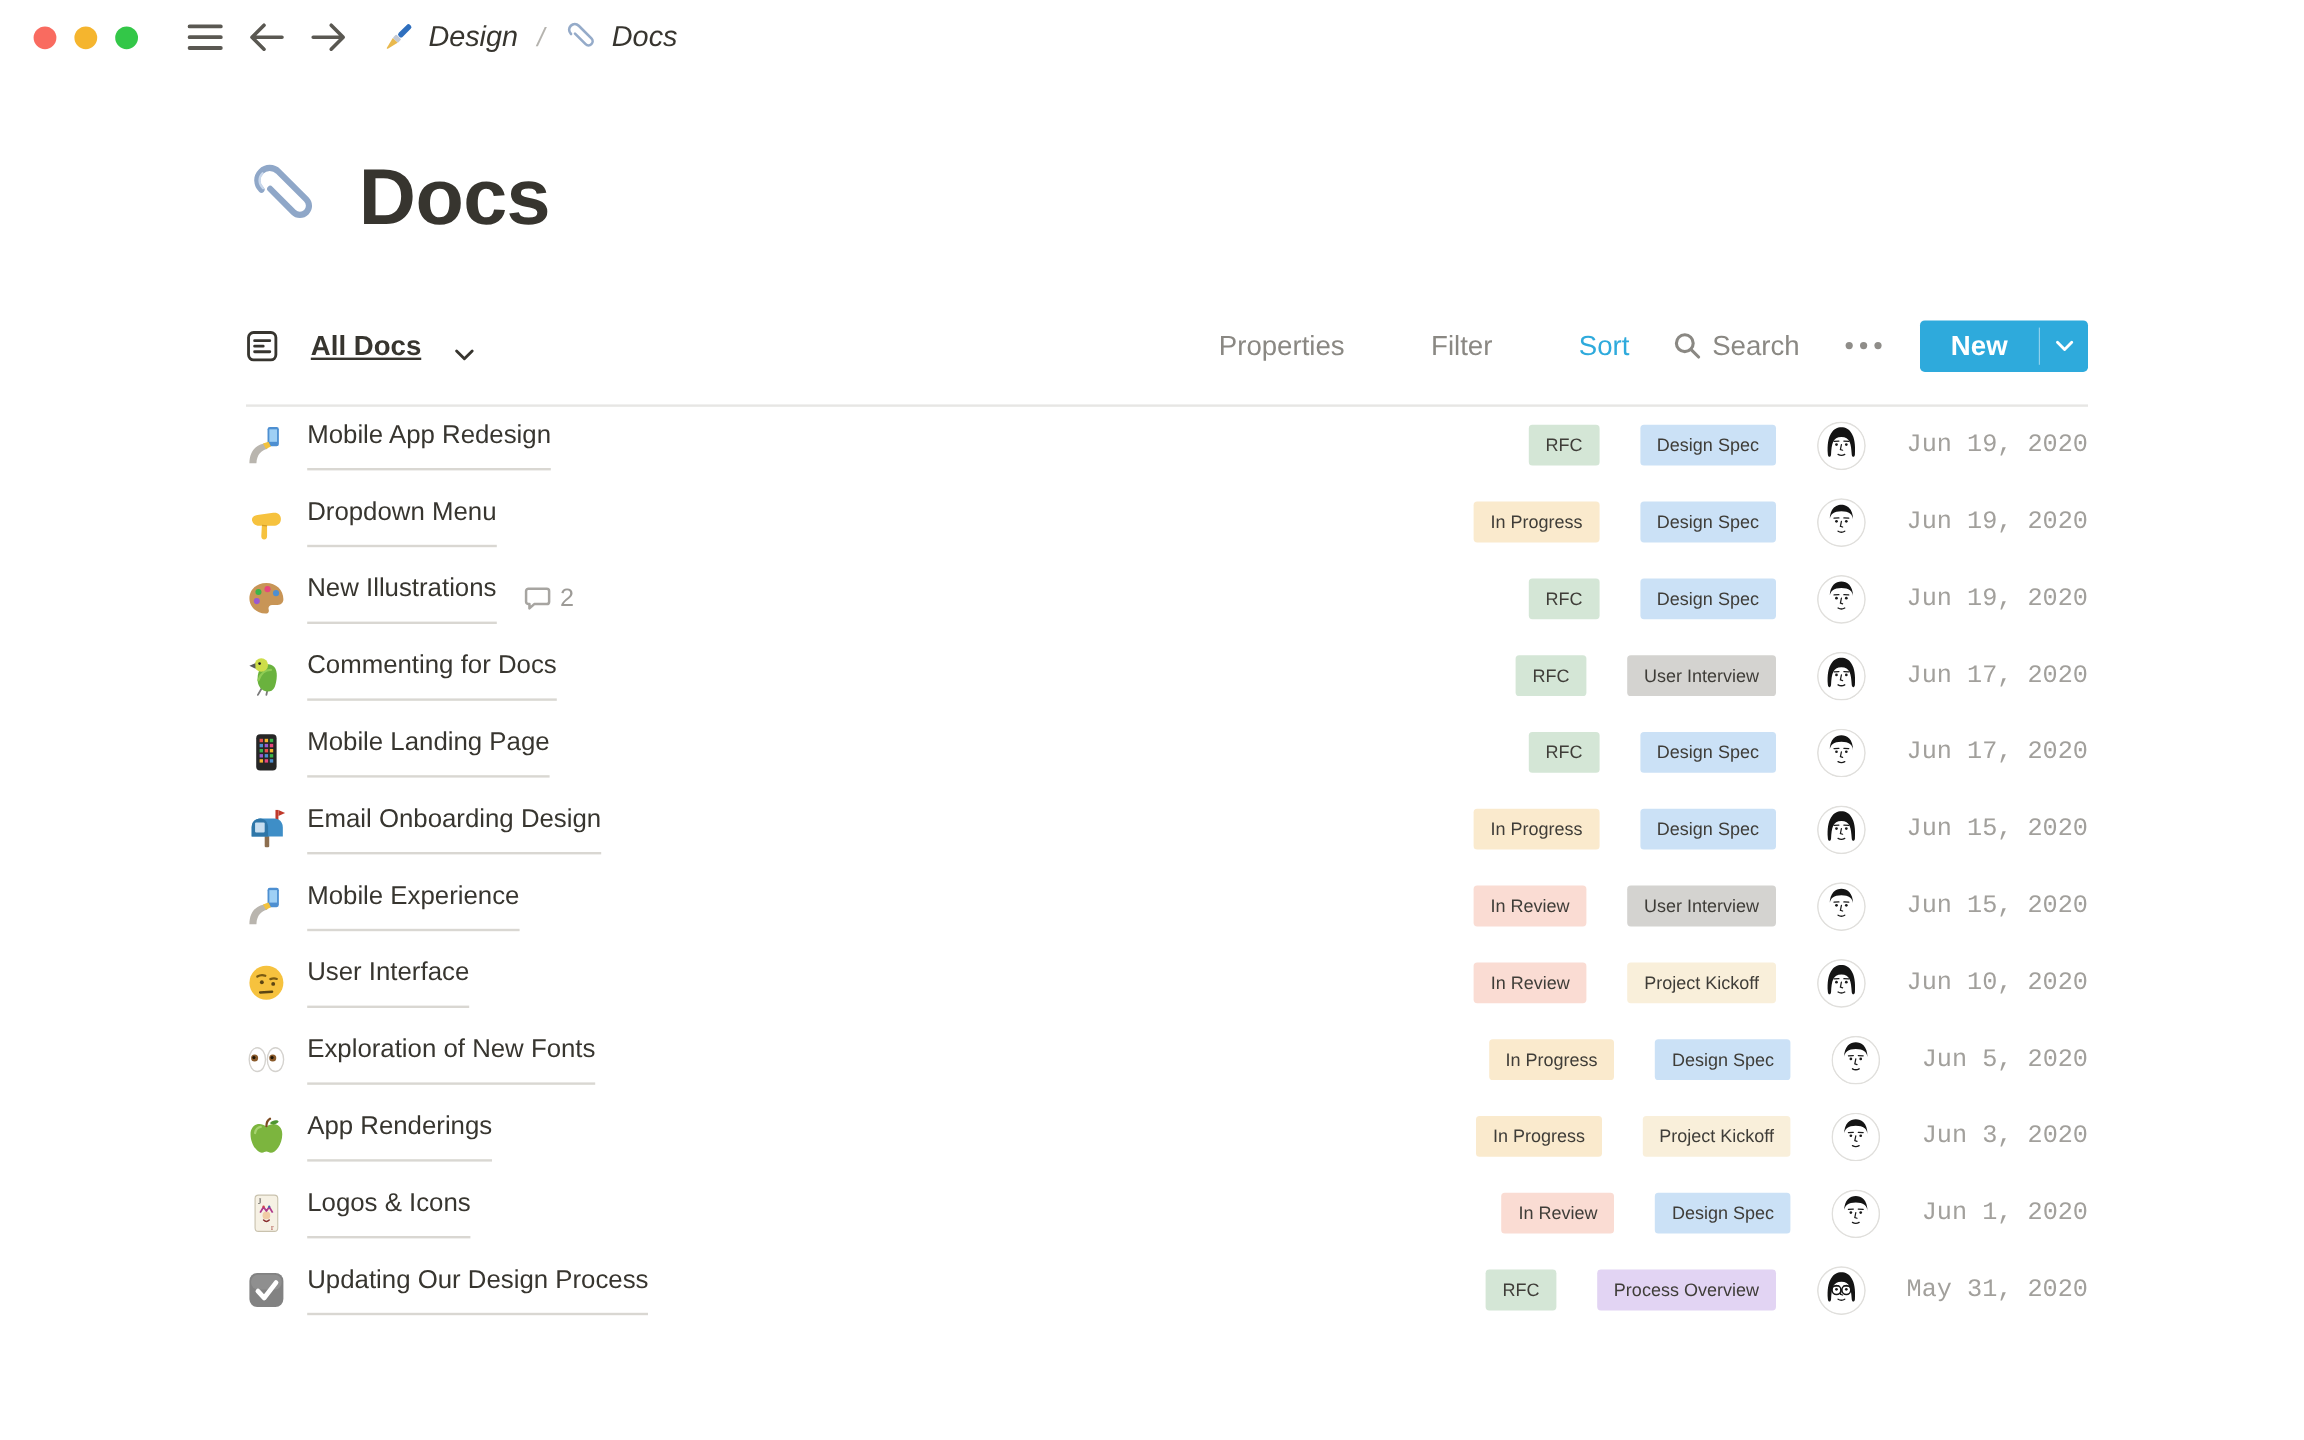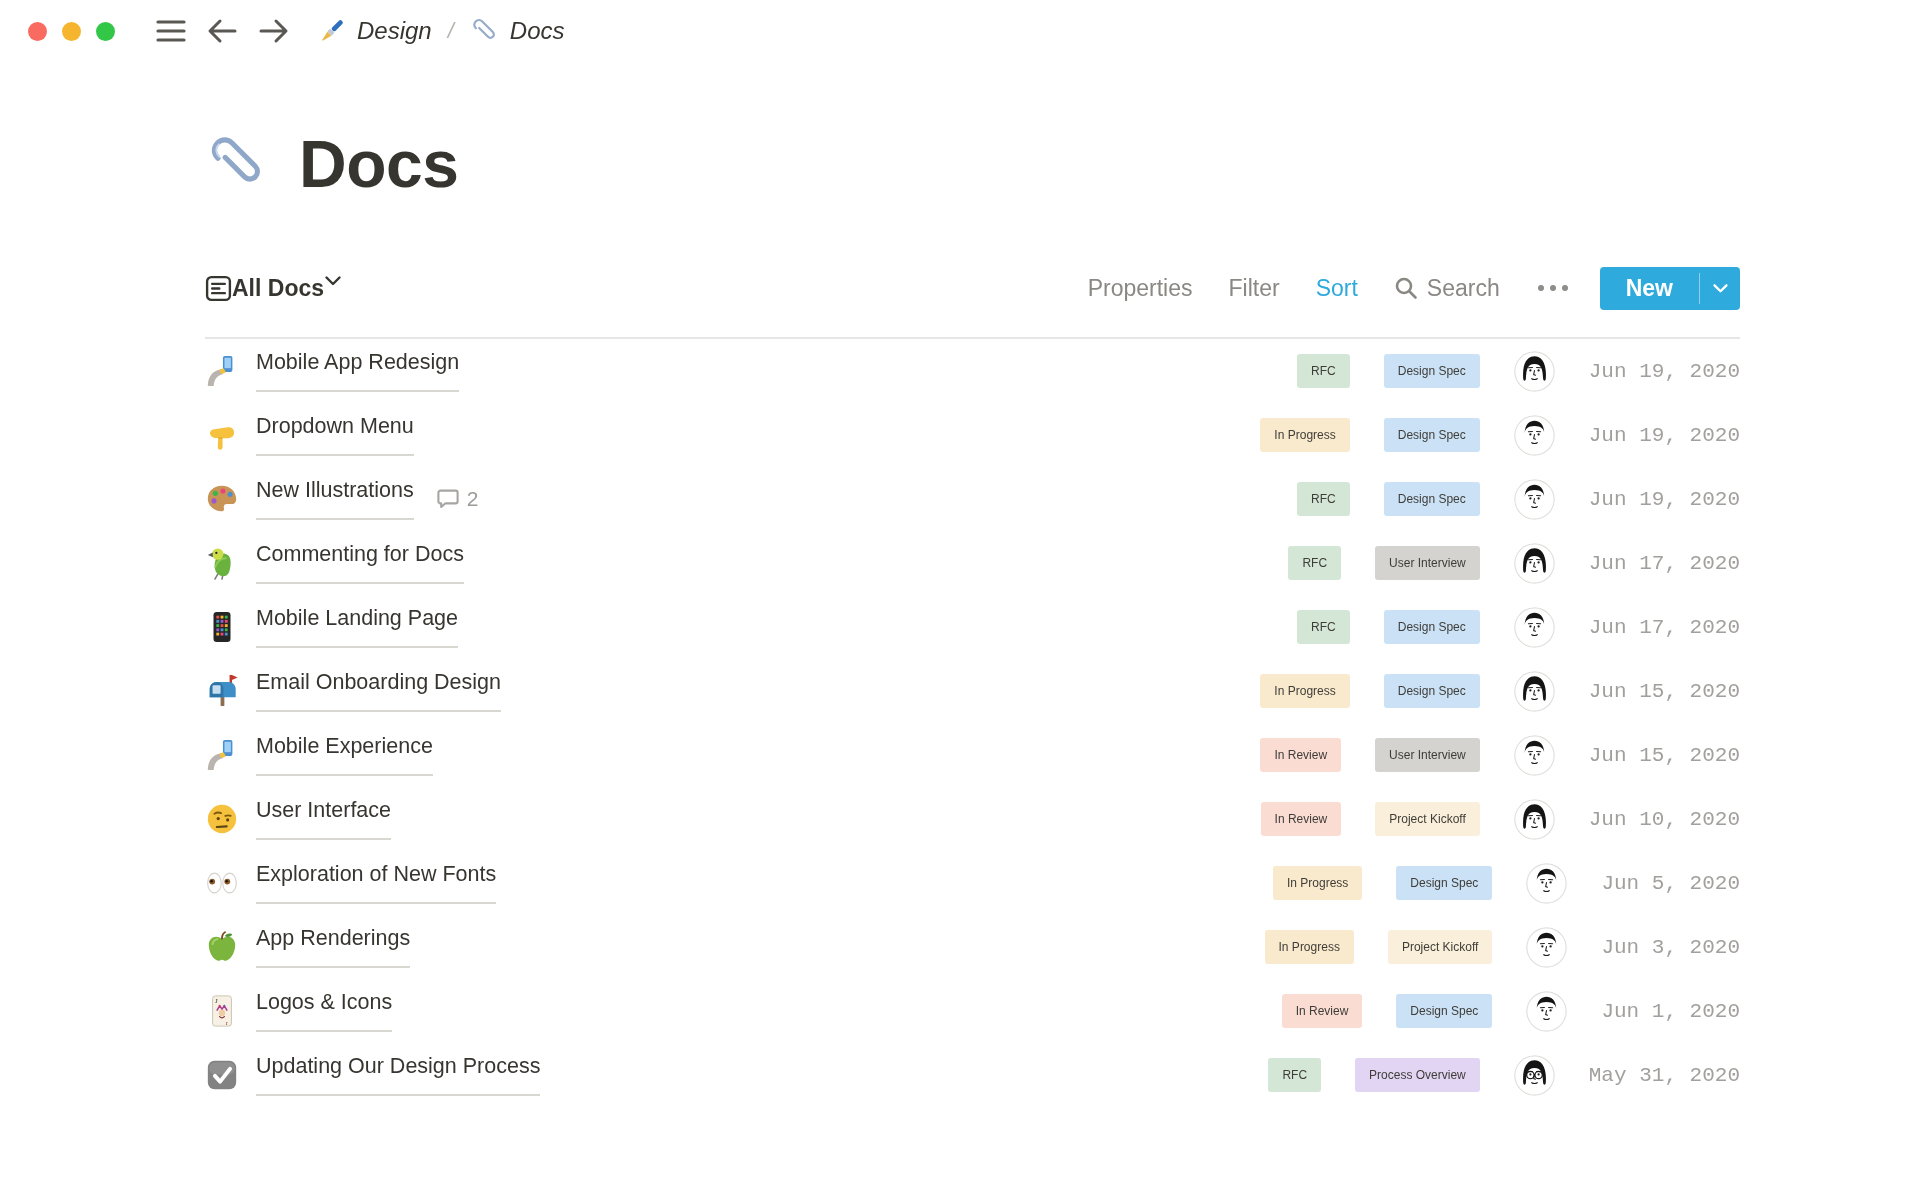--- a/index.html
+++ b/index.html
@@ -24,45 +24,45 @@
 
   
   .content { margin: 0 180px 0 205px; }
   .page-header { display: flex; align-items: center; margin-top: 64px; }
   .page-icon { width: 66px; height: 66px; margin-right: 28px; }
   .page-title { font-size: 66px; font-weight: 700; letter-spacing: -0.5px; }
   .page-desc { margin-top: 26px; font-size: 23px; }
 
   
   .view-toolbar { display: flex; align-items: center; margin-top: 64px; height: 44px; }
-  .view-switcher { display: flex; align-items: flex-start; gap: 0; cursor: pointer; }
+  .view-switcher { display: flex; align-items: flex-end; gap: 27px; cursor: pointer; text-decoration: underline; }
   .view-name { font-size: 23px; font-weight: 700; }
   .vt-right { margin-left: auto; display: flex; align-items: center; gap: 36px;
     font-size: 23px; color: #8A8883; }
-  .vt-link { cursor: pointer; }
+  .vt-link { cursor: pointer; margin-left: 36px; }
   .search-group { display: flex; align-items: center; gap: 9px; cursor: pointer; }
   .new-button { display: flex; align-items: stretch; height: 43px; border-radius: 4px;
     overflow: hidden; color: #fff; cursor: pointer; margin-left: -6px; }
   .new-main { display: flex; align-items: center; padding: 0 26px; font-size: 23px; font-weight: 700; }
   .new-divider { width: 1px; background: rgba(255,255,255,0.45); margin: 6px 0; }
   .new-caret { display: flex; align-items: center; justify-content: center; width: 40px; }
 
   .divider { height: 2px; background: #E7E6E4; margin-top: 27px; }
 
   
   .doc-row { display: flex; align-items: center; height: 64px; cursor: pointer; }
   .doc-icon { width: 34px; height: 34px; flex: 0 0 34px; margin-right: 17px;
     display: flex; align-items: center; justify-content: center; }
   .doc-title { font-size: 21.5px; font-weight: 500; padding-bottom: 15px;
     border-bottom: 2px solid #D9D7D2; white-space: nowrap; }
   .comment-indicator { display: flex; align-items: center; gap: 7px; margin-left: 22px;
     color: #9D9B97; font-size: 21px; }
   .row-right { margin-left: auto; display: flex; align-items: center; gap: 34px; }
   .badge { height: 34px; display: flex; align-items: center; padding: 0 14px;
-    border-radius: 3px; font-size: 12px; color: #3F3D38; white-space: nowrap; }
+    border-radius: 3px; font-size: 15px; color: #3F3D38; white-space: nowrap; }
   .avatar { width: 41px; height: 41px; border-radius: 50%; overflow: hidden; flex: 0 0 41px; }
   .edit-date { font-size: 21px; color: #A2A09C; white-space: nowrap; font-family: Liberation Mono, monospace; }
 </style>
 </head>
 <body>
 
 <div class="topbar">
   <div class="traffic">
     <span class="t-red"></span>
     <span class="t-yellow"></span>

